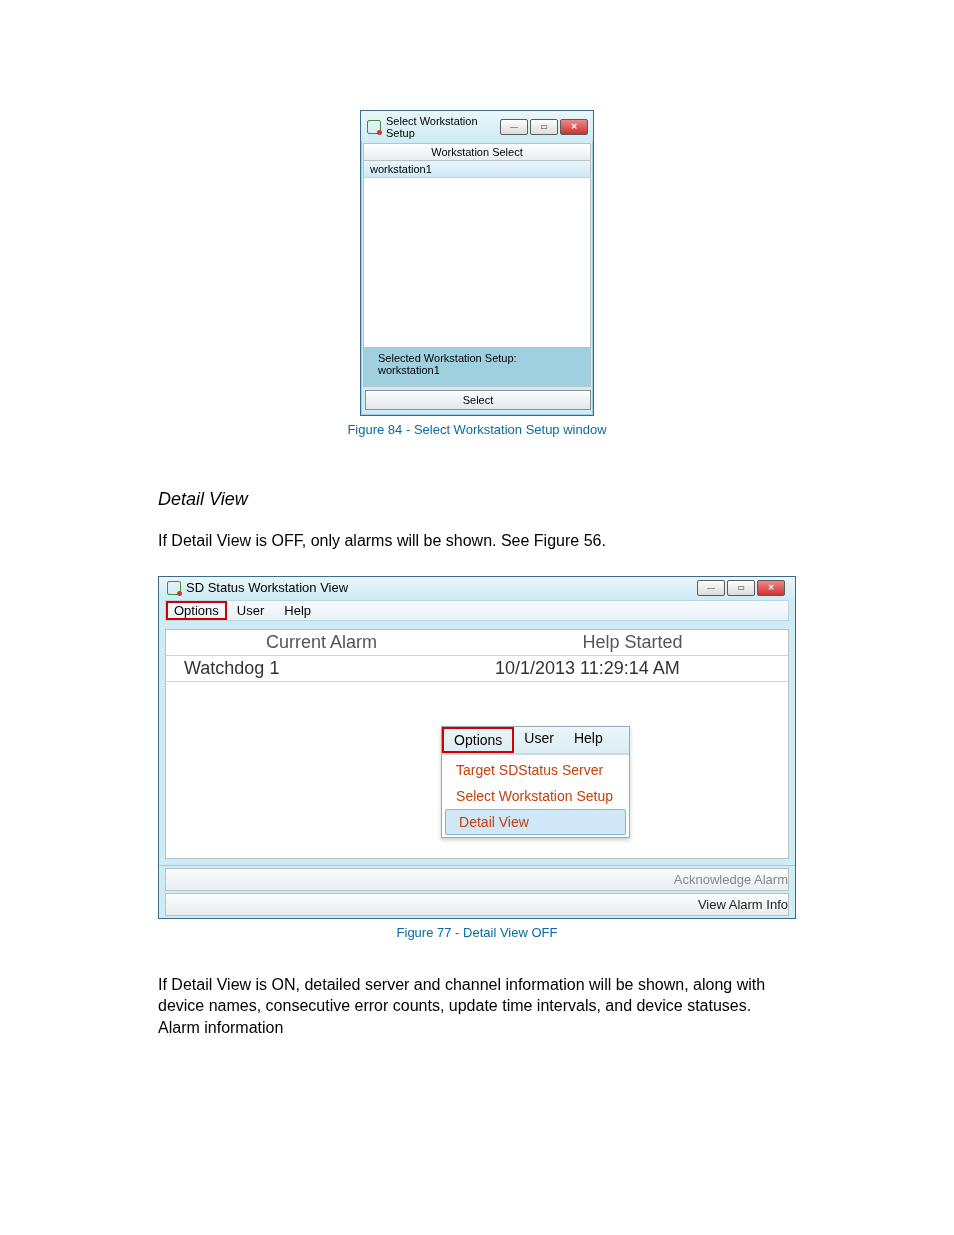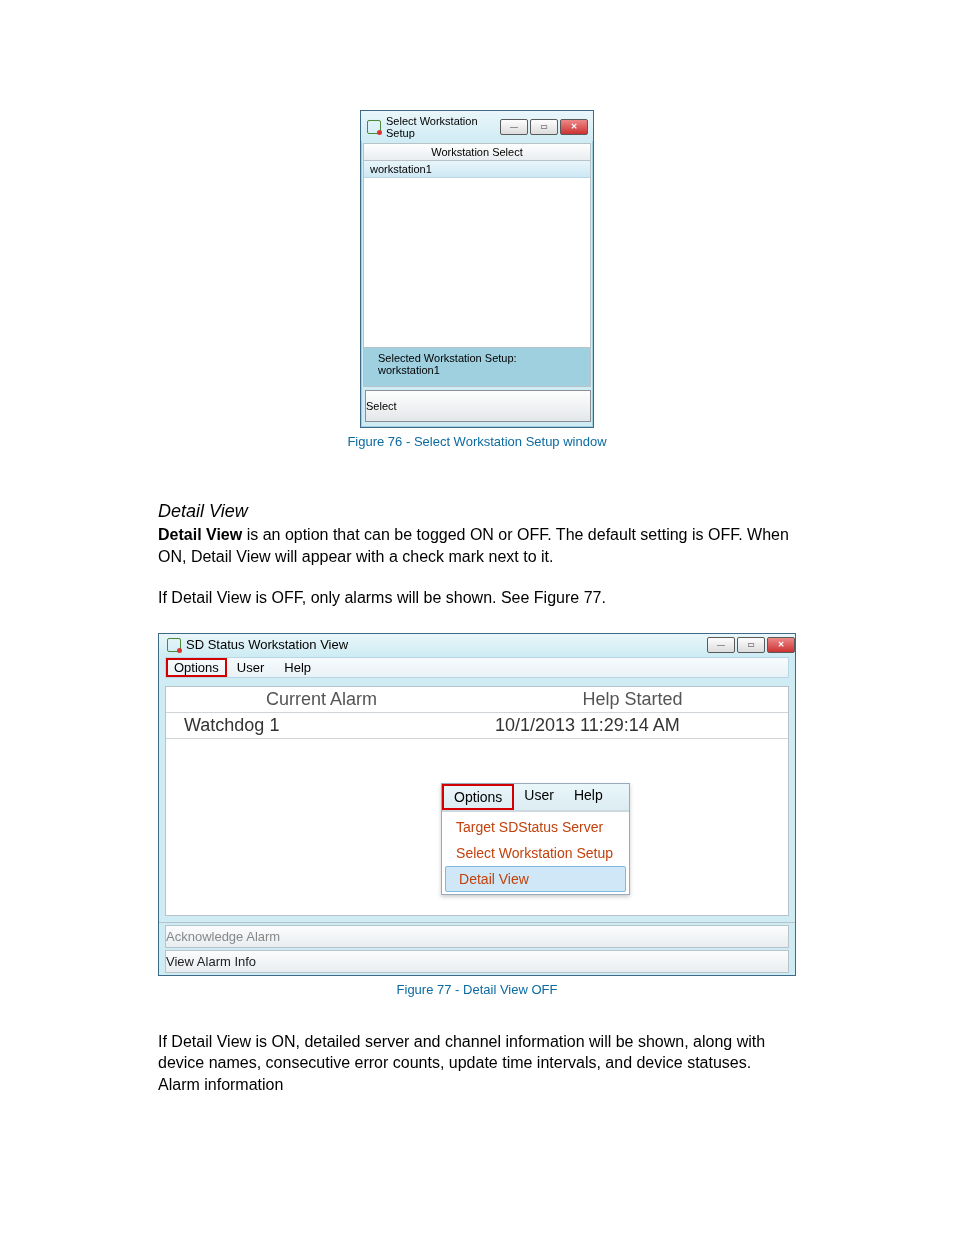--- a/index.html
+++ b/index.html
@@ -12,44 +12,44 @@
 .titletext{flex:1;color:#000}
 .winbtns{display:flex;gap:2px}
 .wbtn{width:26px;height:14px;border:1px solid #5a5a5a;border-radius:2px;background:linear-gradient(#fdfdfd,#dcdcdc);display:flex;align-items:center;justify-content:center;font-size:8px;line-height:1;color:#333}
 .wbtn.close{background:linear-gradient(#e88,#c33);color:#fff;font-weight:bold}
 .win1-body{padding:2px}
 .hdrcell{background:linear-gradient(#fefefe,#e9edf0);border:1px solid #b8c2c9;text-align:center;font-size:11px;padding:2px 0}
 .listarea{background:#fff;border:1px solid #b8c2c9;border-top:none;height:186px}
 .listitem{background:linear-gradient(#e9f5fb,#cde8f4);font-size:11px;padding:2px 6px;border-bottom:1px solid #b8d6e6}
 .selsetup{background:#9fd0e0;font-size:11px;padding:4px 14px 10px;border:1px solid #b8c2c9;border-top:none}
 .btnrow{padding:3px 2px}
-.bigbtn{width:100%;background:linear-gradient(#fdfdfd,#e4e7ea);border:1px solid #8a8f94;font-size:11px;padding:9px 0;text-align:left}
+.bigbtn{width:100%;background:linear-gradient(#fdfdfd,#e4e7ea);border:1px solid #8a8f94;font-size:11px;padding:3px 0;text-align:center}
 .caption{text-align:center;color:#0a6aa1;font-size:13px;margin-top:6px}
 .section-head{font-style:italic;font-size:18px;margin:52px 0 0 112px}
 .body-text{font-size:16px;line-height:1.35;margin:2px 112px 0 112px}
 .body-text b{font-weight:600}
 .win2wrap{margin:24px 112px 0 112px}
 .win2{border:1px solid #3d6a87;background:#cfecf4;position:relative}
-.titlebar2{display:flex;align-items:center;padding:3px 0 2px 8px;font-size:13px;background:linear-gradient(#eaf6fa,#cfecf4)}
+.titlebar2{display:flex;align-items:center;padding:3px 10px 2px 8px;font-size:13px;background:linear-gradient(#eaf6fa,#cfecf4)}
 .menubar{background:linear-gradient(#f7fbfd,#e8f2f6);border:1px solid #b8d6e6;margin:2px 6px 0 6px;display:flex;font-size:13px}
 .menuitem{padding:2px 10px;color:#000}
 .redbox{border:2px solid #d40000;padding:0 6px}
 .main2{margin:8px 6px 6px 6px;background:#fff;border:1px solid #b8c2c9;position:relative}
 .tbl{width:100%;border-collapse:collapse}
 .tbl td{border-bottom:1px solid #cfd4d8;padding:2px 18px;font-size:18px;color:#333;width:50%}
 .tbl tr.hd td{color:#555;font-size:18px}
 .main2-space{height:176px}
 .popup{position:absolute;right:158px;top:96px;border:1px solid #9ab;background:#eef5f8;box-shadow:0 2px 4px rgba(0,0,0,.2)}
 .popup-bar{display:flex;border-bottom:1px solid #cdd9df;background:linear-gradient(#eaf6fa,#dbecf2)}
 .popup-bar .menuitem{font-size:14px;padding:3px 10px}
 .dd{background:#fff;border-top:1px solid #cdd9df;padding:2px 0}
 .dditem{padding:5px 16px 5px 14px;font-size:14px;color:#c2410c}
 .dditem.hi{background:#cfe7f6;border:1px solid #7fb9de;margin:0 3px;border-radius:2px;padding:4px 13px}
 .ack-area{border-top:1px solid #b8c2c9}
-.ackbtn{background:linear-gradient(#fbfcfd,#e9edf0);border:1px solid #b8c2c9;margin:2px 6px;text-align:left;font-size:13px;color:#888;padding:3px 0}
+.ackbtn{background:linear-gradient(#fbfcfd,#e9edf0);border:1px solid #b8c2c9;margin:2px 6px;text-align:right;font-size:13px;color:#888;padding:3px 0}
 .ackbtn.enabled{color:#222}
 .below-text{font-size:16px;line-height:1.35;margin:34px 112px 16px 112px}
 </style>
 </head>
 <body>
 
 <div class="page">
 
   <div class="win win1">
     <div class="titlebar">
@@ -68,27 +68,24 @@
       </div>
       <div class="selsetup">
         <div>Selected Workstation Setup:</div>
         <div>workstation1</div>
       </div>
       <div class="btnrow">
         <div class="bigbtn">Select</div>
       </div>
     </div>
   </div>
-  <div class="caption">Figure 76 - Select Workstation Setup window</div>
+  <div class="caption">Figure 84 - Select Workstation Setup window</div>
 
   <div class="section-head">Detail View</div>
-  <div class="body-text">
-    <b>Detail View</b><span> is an option that can be togged ON or OFF. The default setting is OFF. When ON, Detail View will appear with a check mark next to it.</span>
-  </div>
-  <div class="body-text" style="margin-top:20px">If Detail View is OFF, only alarms will be shown. See Figure 77.</div>
+  <div class="body-text" style="margin-top:20px">If Detail View is OFF, only alarms will be shown. See Figure 56.</div>
 
   <div class="win2wrap">
     <div class="win2">
       <div class="titlebar2">
         <span class="ticon"></span>
         <span class="titletext" style="flex:1">SD Status Workstation View</span>
         <div class="winbtns">
           <div class="wbtn">—</div>
           <div class="wbtn">▭</div>
           <div class="wbtn close">✕</div>

